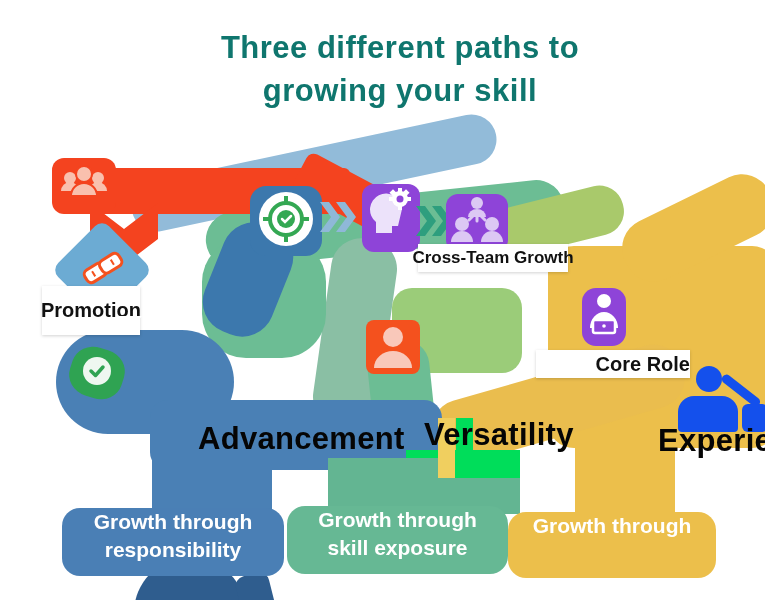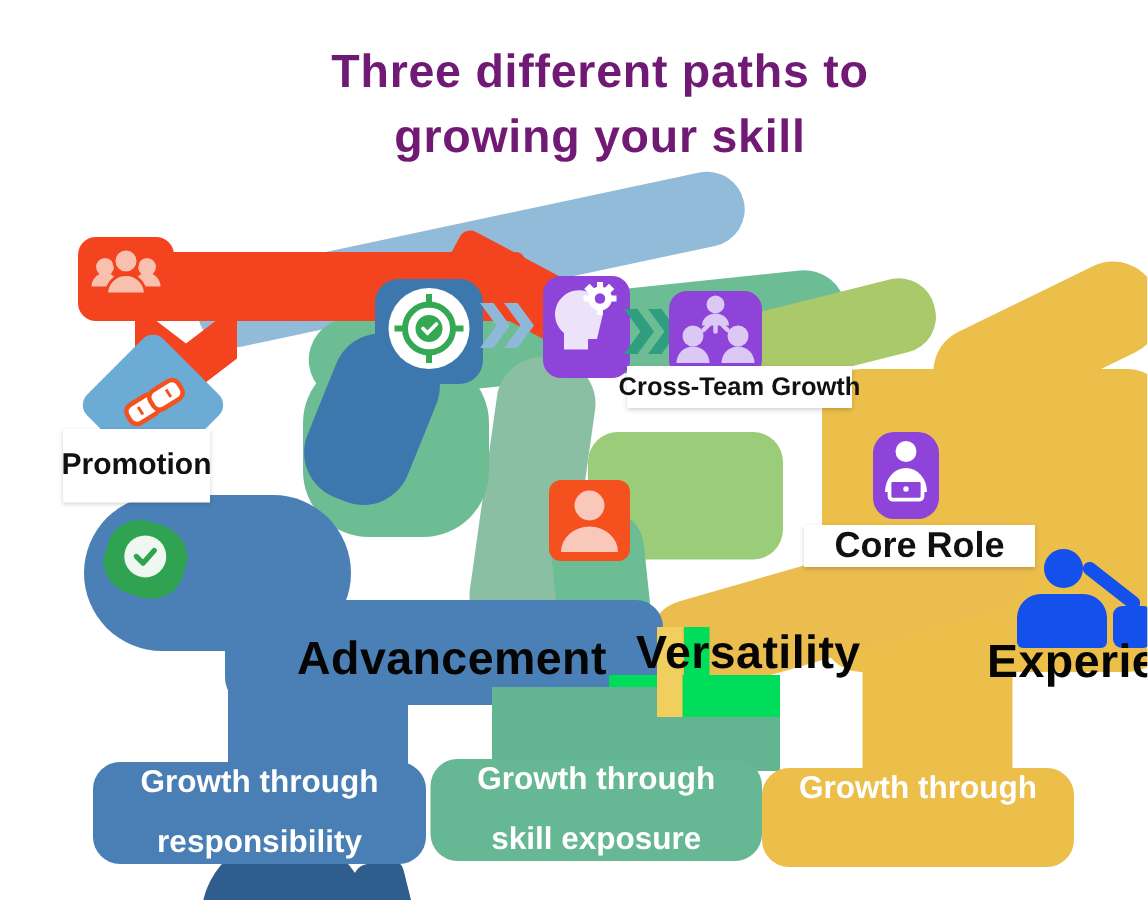--- a/index.html
+++ b/index.html
@@ -1,34 +1,34 @@
 <!DOCTYPE html>
 <html><head>
 <meta charset="utf-8">
 <style>
   html,body{margin:0;padding:0;background:#fff;}
   #stage{position:relative;width:765px;height:600px;background:#ffffff;overflow:hidden;
          font-family:"Liberation Sans",sans-serif;}
   .shape{position:absolute;}
   
-  #title{position:absolute;left:95px;top:30px;width:610px;text-align:center;color:#701a75;}
+  #title{position:absolute;left:95px;top:30px;width:610px;text-align:center;color:#0f766e;}
   #title .t1{font-size:31px;font-weight:bold;letter-spacing:.5px;}
   #title .t2{font-size:31px;font-weight:bold;margin-top:7px;letter-spacing:.5px;}
   
   .chev-right{clip-path:polygon(0 0,45% 0,100% 50%,45% 100%,0 100%,55% 50%);}
   .chev-down{clip-path:polygon(0 0,50% 42%,100% 0,100% 58%,50% 100%,0 58%);}
   
   .callout{position:absolute;background:#ffffff;box-shadow:0 1px 3px rgba(0,0,0,.18);
            display:flex;align-items:center;justify-content:center;color:#111;
            font-weight:bold;white-space:nowrap;}
   
   .pathword{position:absolute;color:#050505;font-weight:bold;font-size:31px;letter-spacing:.3px;}
   
   .capbox{position:absolute;border-radius:18px;color:#ffffff;display:flex;flex-direction:column;
-          align-items:center;justify-content:space-between;text-align:center;
+          align-items:center;justify-content:flex-start;text-align:center;
           font-size:21px;font-weight:bold;line-height:1.32;}
   .tile{position:absolute;display:flex;align-items:center;justify-content:center;}
 </style>
 </head>
 <body>
 
 <div id="stage">
 
   <div class="shape" style="left:128px;top:148px;width:372px;height:50px;background:#92bbd9;border-radius:25px;transform:rotate(-12deg);"></div>
 
@@ -201,21 +201,21 @@
 
   <div class="callout" style="left:42px;top:286px;width:98px;height:49px;font-size:20px;">
     <span>Promotion</span>
   </div>
   <div class="shape" style="left:118px;top:316px;width:0;height:0;border-left:12px solid transparent;border-right:12px solid transparent;border-top:14px solid #ffffff;"></div>
 
   <div class="callout" style="left:418px;top:244px;width:150px;height:28px;font-size:17px;">
     <span>Cross-Team Growth</span>
   </div>
 
-  <div class="callout" style="left:536px;top:350px;width:154px;height:28px;font-size:24px;">
+  <div class="callout" style="left:536px;top:350px;width:154px;height:28px;font-size:20px;justify-content:flex-end;">
     <span>Core Role</span>
   </div>
 
   <div class="capbox" style="left:62px;top:508px;width:222px;height:68px;background:#4a7fb5;">
     <div>Growth through</div>
     <div>responsibility</div>
   </div>
   <div class="capbox" style="left:287px;top:506px;width:221px;height:68px;background:#66b894;">
     <div>Growth through</div>
     <div>skill exposure</div>

